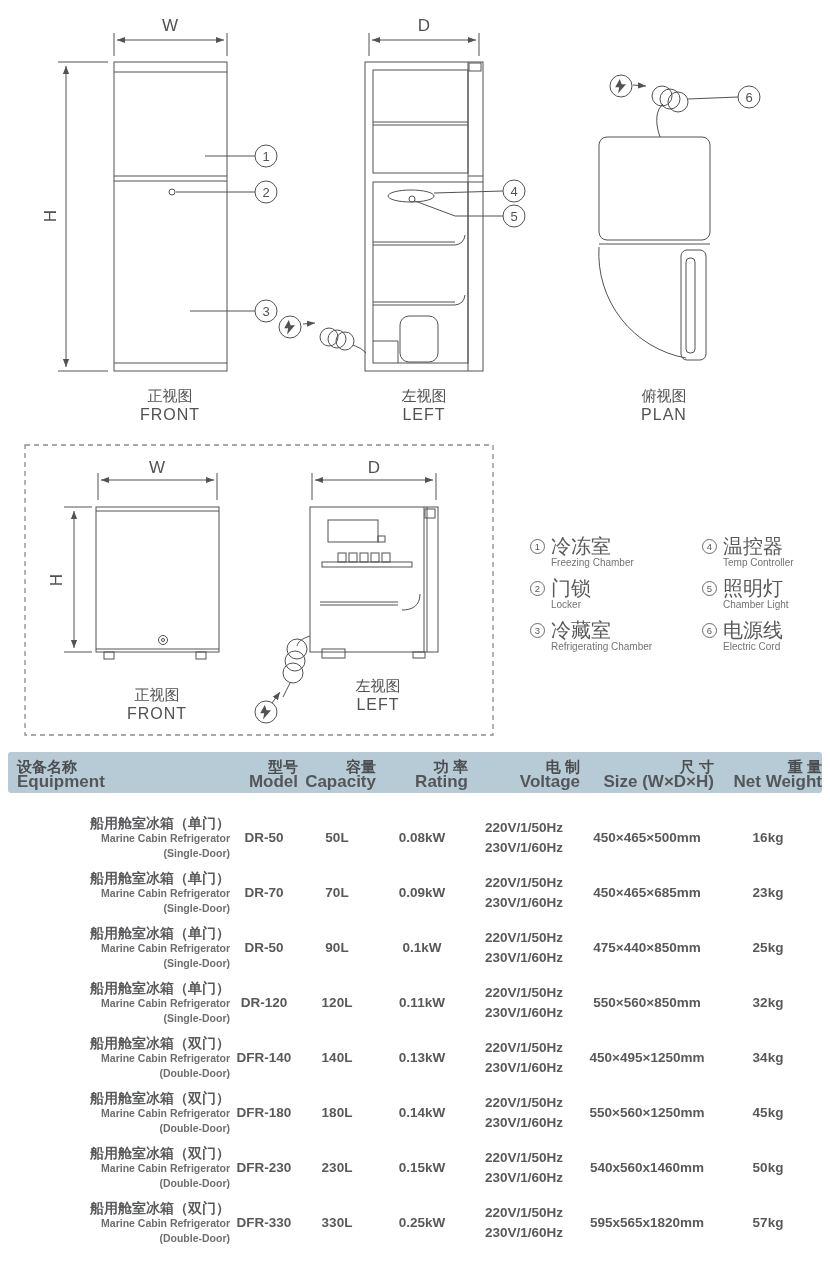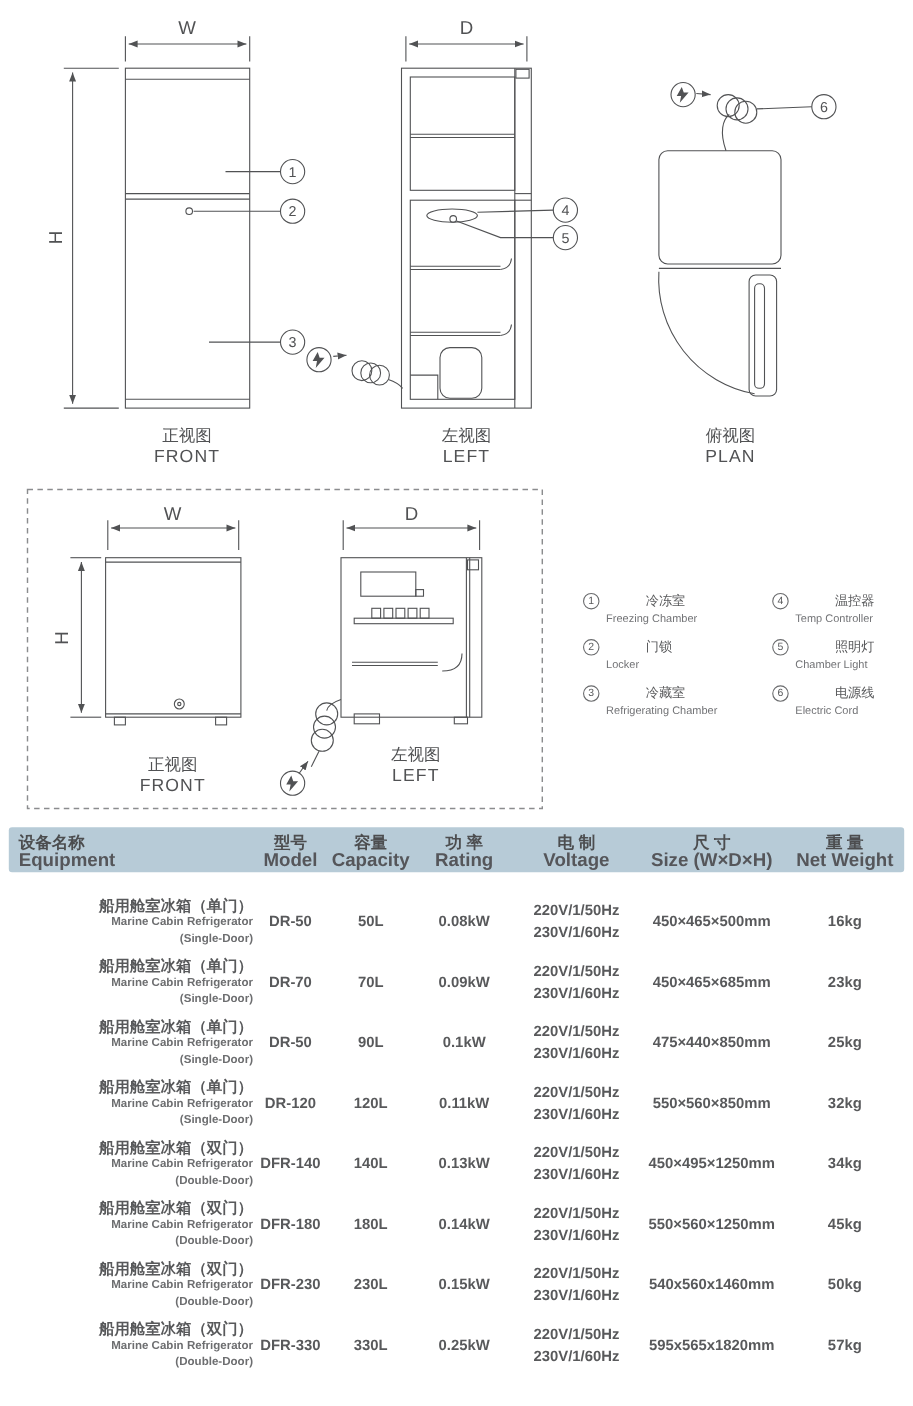--- a/index.html
+++ b/index.html
@@ -18,28 +18,28 @@
   .cocirc { fill:#ffffff; stroke:#515254; }
   .boltfill { fill:#515254; stroke:none; }
 
   
   #legend { position:absolute; left:530px; top:537px; width:300px;
     display:grid; grid-template-columns:172px auto; grid-template-rows:repeat(3,auto);
     grid-auto-flow:column; }
   .lg-item { display:flex; margin-bottom:9px; }
   .lg-num { flex:0 0 auto; width:13px; height:13px; border:1px solid #6a6b6d; border-radius:50%;
     font-size:9.5px; line-height:13px; text-align:center; color:#58595b; margin:2px 6px 0 0; }
-  .lg-cn { font-size:12px; color:#58595b; line-height:18px;margin-left:36px; }
+  .lg-cn { font-size:20px; color:#58595b; line-height:18px; }
   .lg-en { font-size:10px; color:#727376; line-height:15px; }
 
   
   #spec-table { position:absolute; left:8px; top:752px; width:814px;font-weight:bold; }
   .thead { height:41px; background:#b7cbd7; border-radius:3px; display:grid;
     grid-template-columns:222px 68px 78px 92px 112px 134px 108px; align-items:center; }
-  .th { text-align:center; }
+  .th { text-align:right; }
   .th-left { text-align:left; padding-left:9px; }
   .th-cn { font-size:15px; color:#4c4d4f; line-height:17px; }
   .th-en { font-size:17px; color:#55565a; line-height:13px; }
   .tbody { margin-top:17px; }
   .trow { display:grid; grid-template-columns:222px 68px 78px 92px 112px 134px 108px;
     height:55px; align-items:center; }
   .td-equip { padding-left:9px;text-align:right; }
   .eq-cn  { font-size:14px; color:#58595b; line-height:17px; }
   .eq-en  { font-size:10.5px; color:#6d6e70; line-height:13px; }
   .eq-door{ font-size:10.5px; color:#6d6e70; line-height:16px; }

